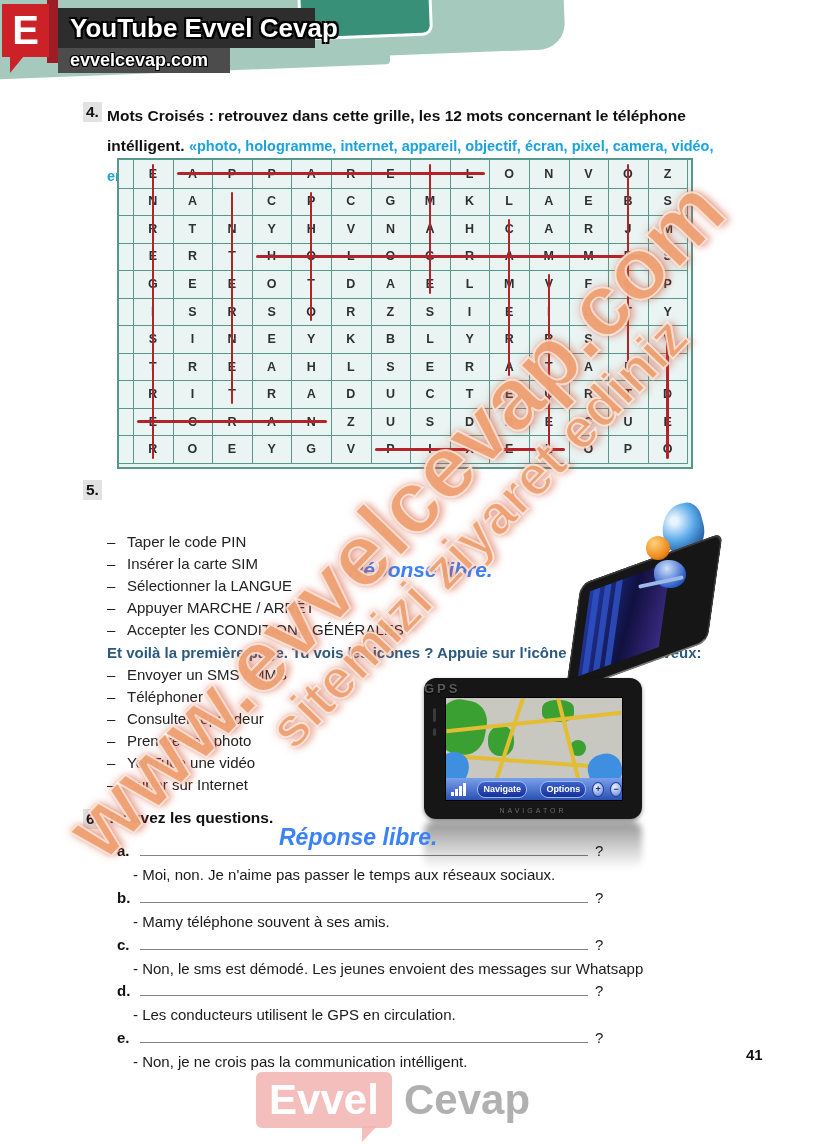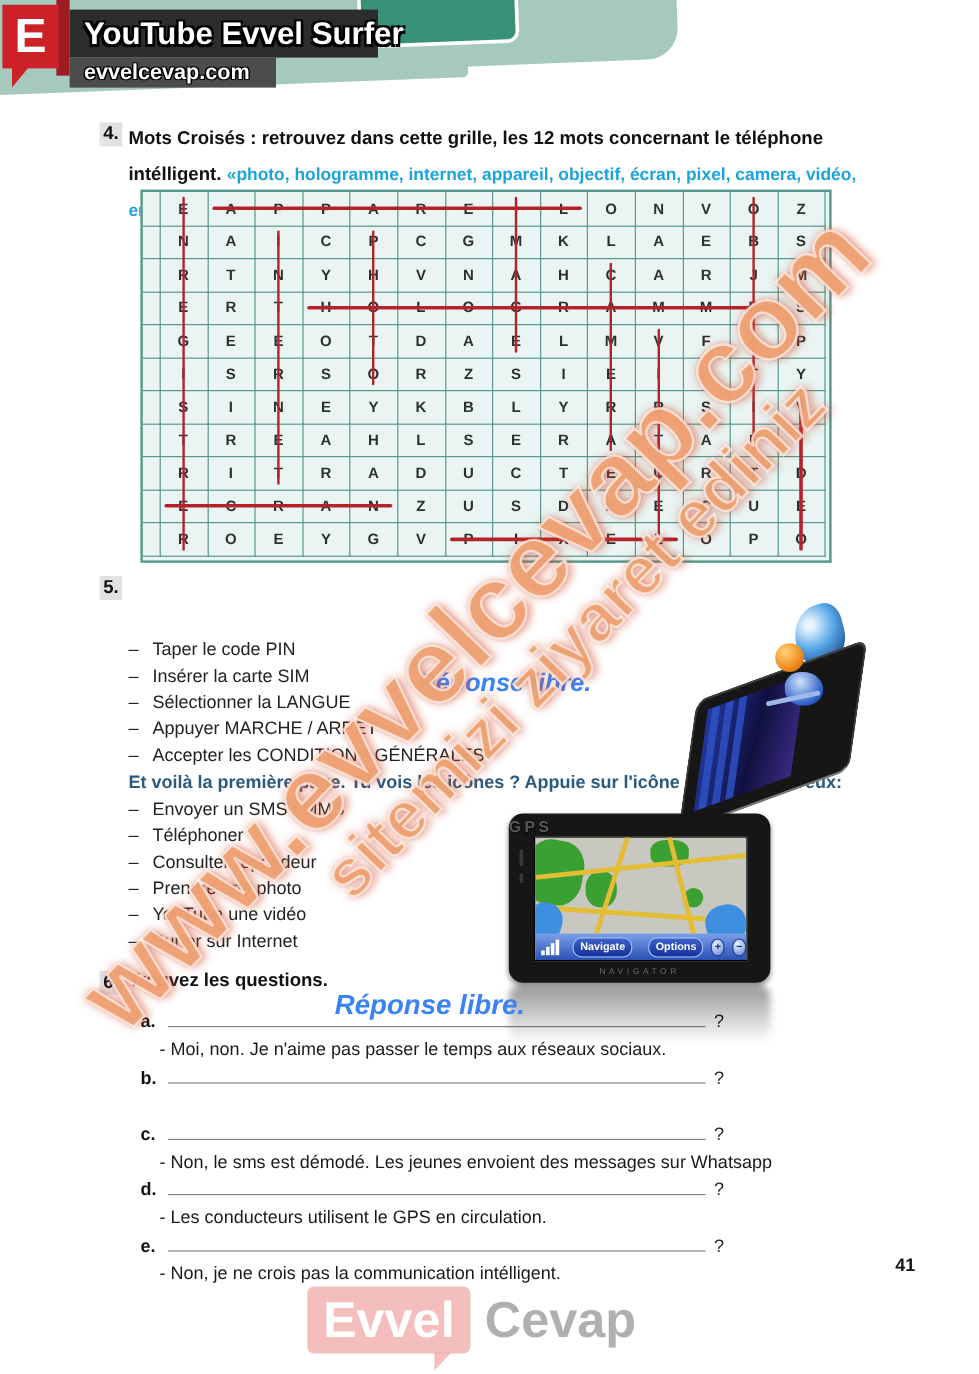--- a/index.html
+++ b/index.html
@@ -117,21 +117,21 @@
 <div class="page">
 
   <div class="abs teal-light"></div>
   <div class="abs teal-sliver"></div>
   <div class="abs teal-dark"></div>
   <div class="abs red-strip"></div>
   <div class="abs e-chip">
       <span>E</span>
     </div>
   <div class="abs e-tail"></div>
-  <div class="abs banner1">YouTube Evvel Surfer</div>
+  <div class="abs banner1">YouTube Evvel Cevap</div>
   <div class="abs banner2">evvelcevap.com</div>
 
   <div class="abs" style="left:83px;top:102px;"><span class="numbox">4.</span></div>
   <p class="abs p4" style="margin:0;"><span class="ex-title">Mots Croisés : retrouvez dans cette grille, les 12 mots concernant le téléphone intélligent.</span>
     <span class="t-blue">«photo, hologramme, internet, appareil, objectif, écran, pixel, camera, vidéo, enregistrer, virtuel, image»</span></p>
 
   <div class="abs grid">
       <div class="cell" style="left:0;top:0px;width:14px;height:27.55px"></div>
       <div class="cell" style="left:14.00px;top:0.00px;width:39.6px;height:27.55px">E</div>
       <div class="cell" style="left:53.60px;top:0.00px;width:39.6px;height:27.55px">A</div>
@@ -380,20 +380,21 @@
   <div class="abs" style="left:83px;top:809px;"><span class="numbox">6.</span></div>
   <div class="abs ex-title" style="left:107px;top:809px;">Trouvez les questions.</div>
   <div class="abs note-red note2">Réponse libre.</div>
   <div class="abs qa-wrap">
       <div class="qa-item" style="top:0.0px">
         <div class="qa-q"><span class="qa-label">a.</span><span class="qa-rule"></span><span class="qa-mark">?</span></div>
         <div class="qa-a">- Moi, non. Je n'aime pas passer le temps aux réseaux sociaux.</div>
       </div>
       <div class="qa-item" style="top:46.8px">
         <div class="qa-q"><span class="qa-label">b.</span><span class="qa-rule"></span><span class="qa-mark">?</span></div>
+        <div class="qa-a">- Mamy téléphone souvent à ses amis.</div>
       </div>
       <div class="qa-item" style="top:93.5px">
         <div class="qa-q"><span class="qa-label">c.</span><span class="qa-rule"></span><span class="qa-mark">?</span></div>
         <div class="qa-a">- Non, le sms est démodé. Les jeunes envoient des messages sur Whatsapp</div>
       </div>
       <div class="qa-item" style="top:140.3px">
         <div class="qa-q"><span class="qa-label">d.</span><span class="qa-rule"></span><span class="qa-mark">?</span></div>
         <div class="qa-a">- Les conducteurs utilisent le GPS en circulation.</div>
       </div>
       <div class="qa-item" style="top:187.0px">

